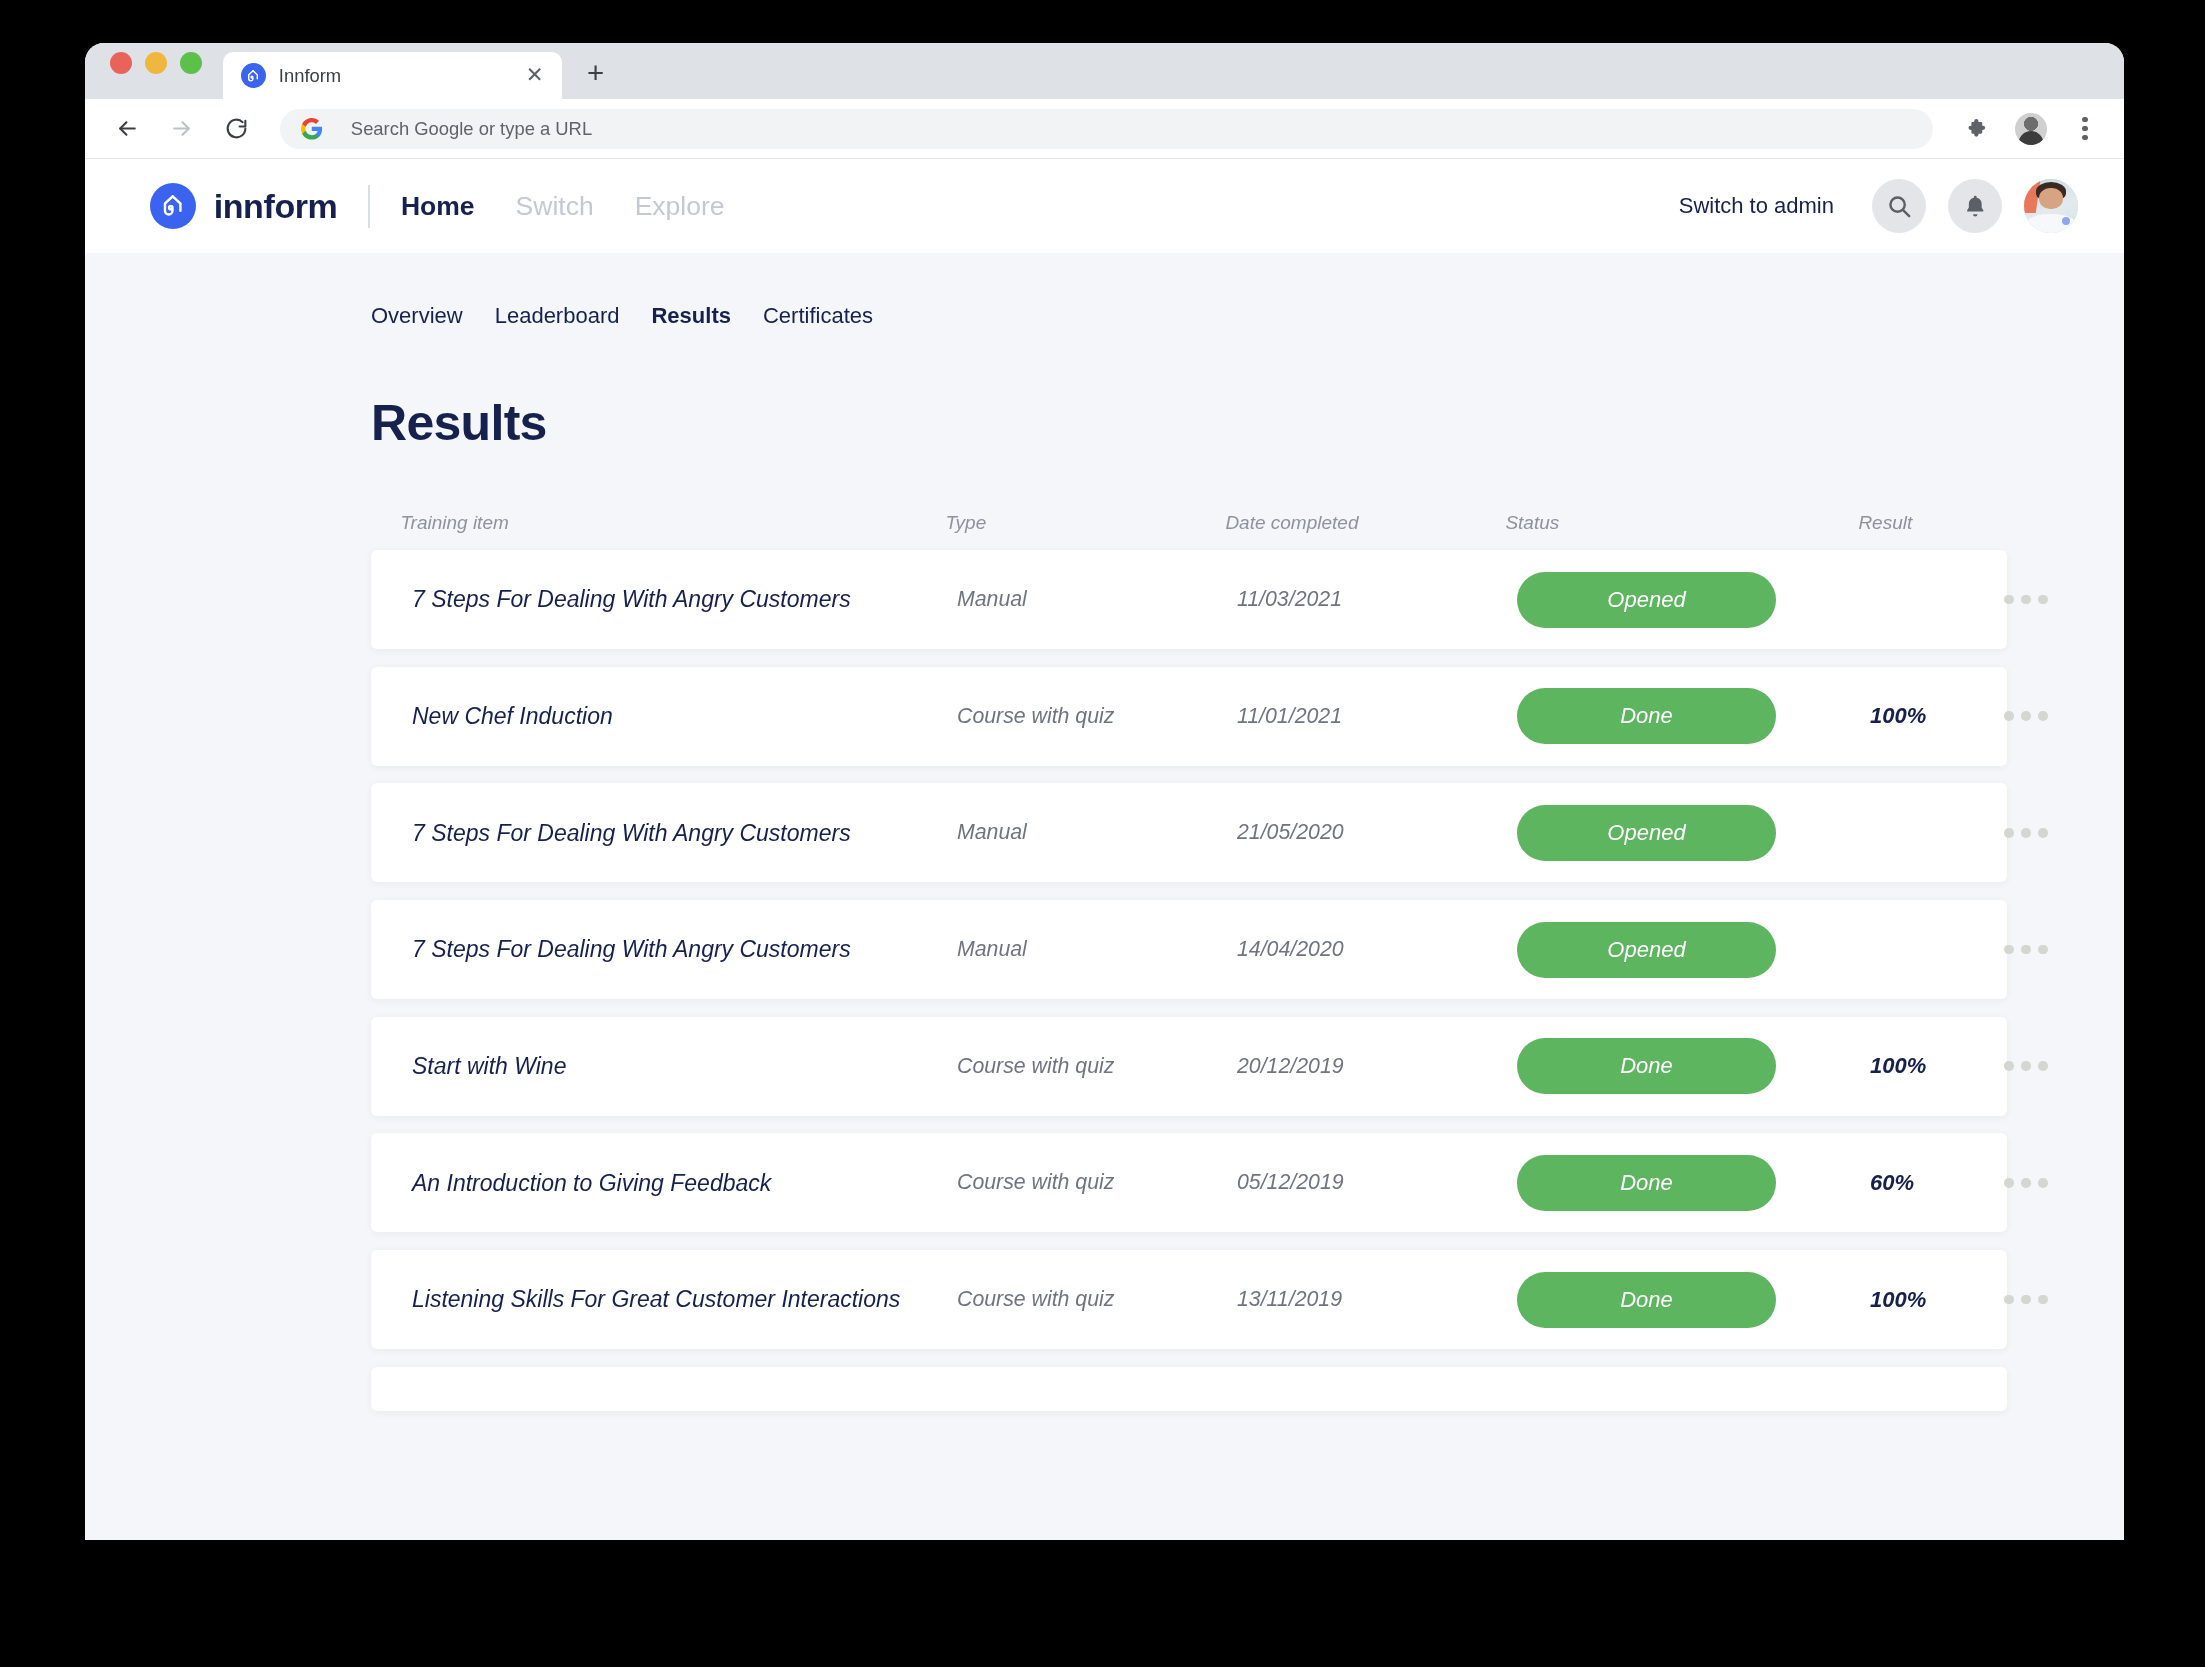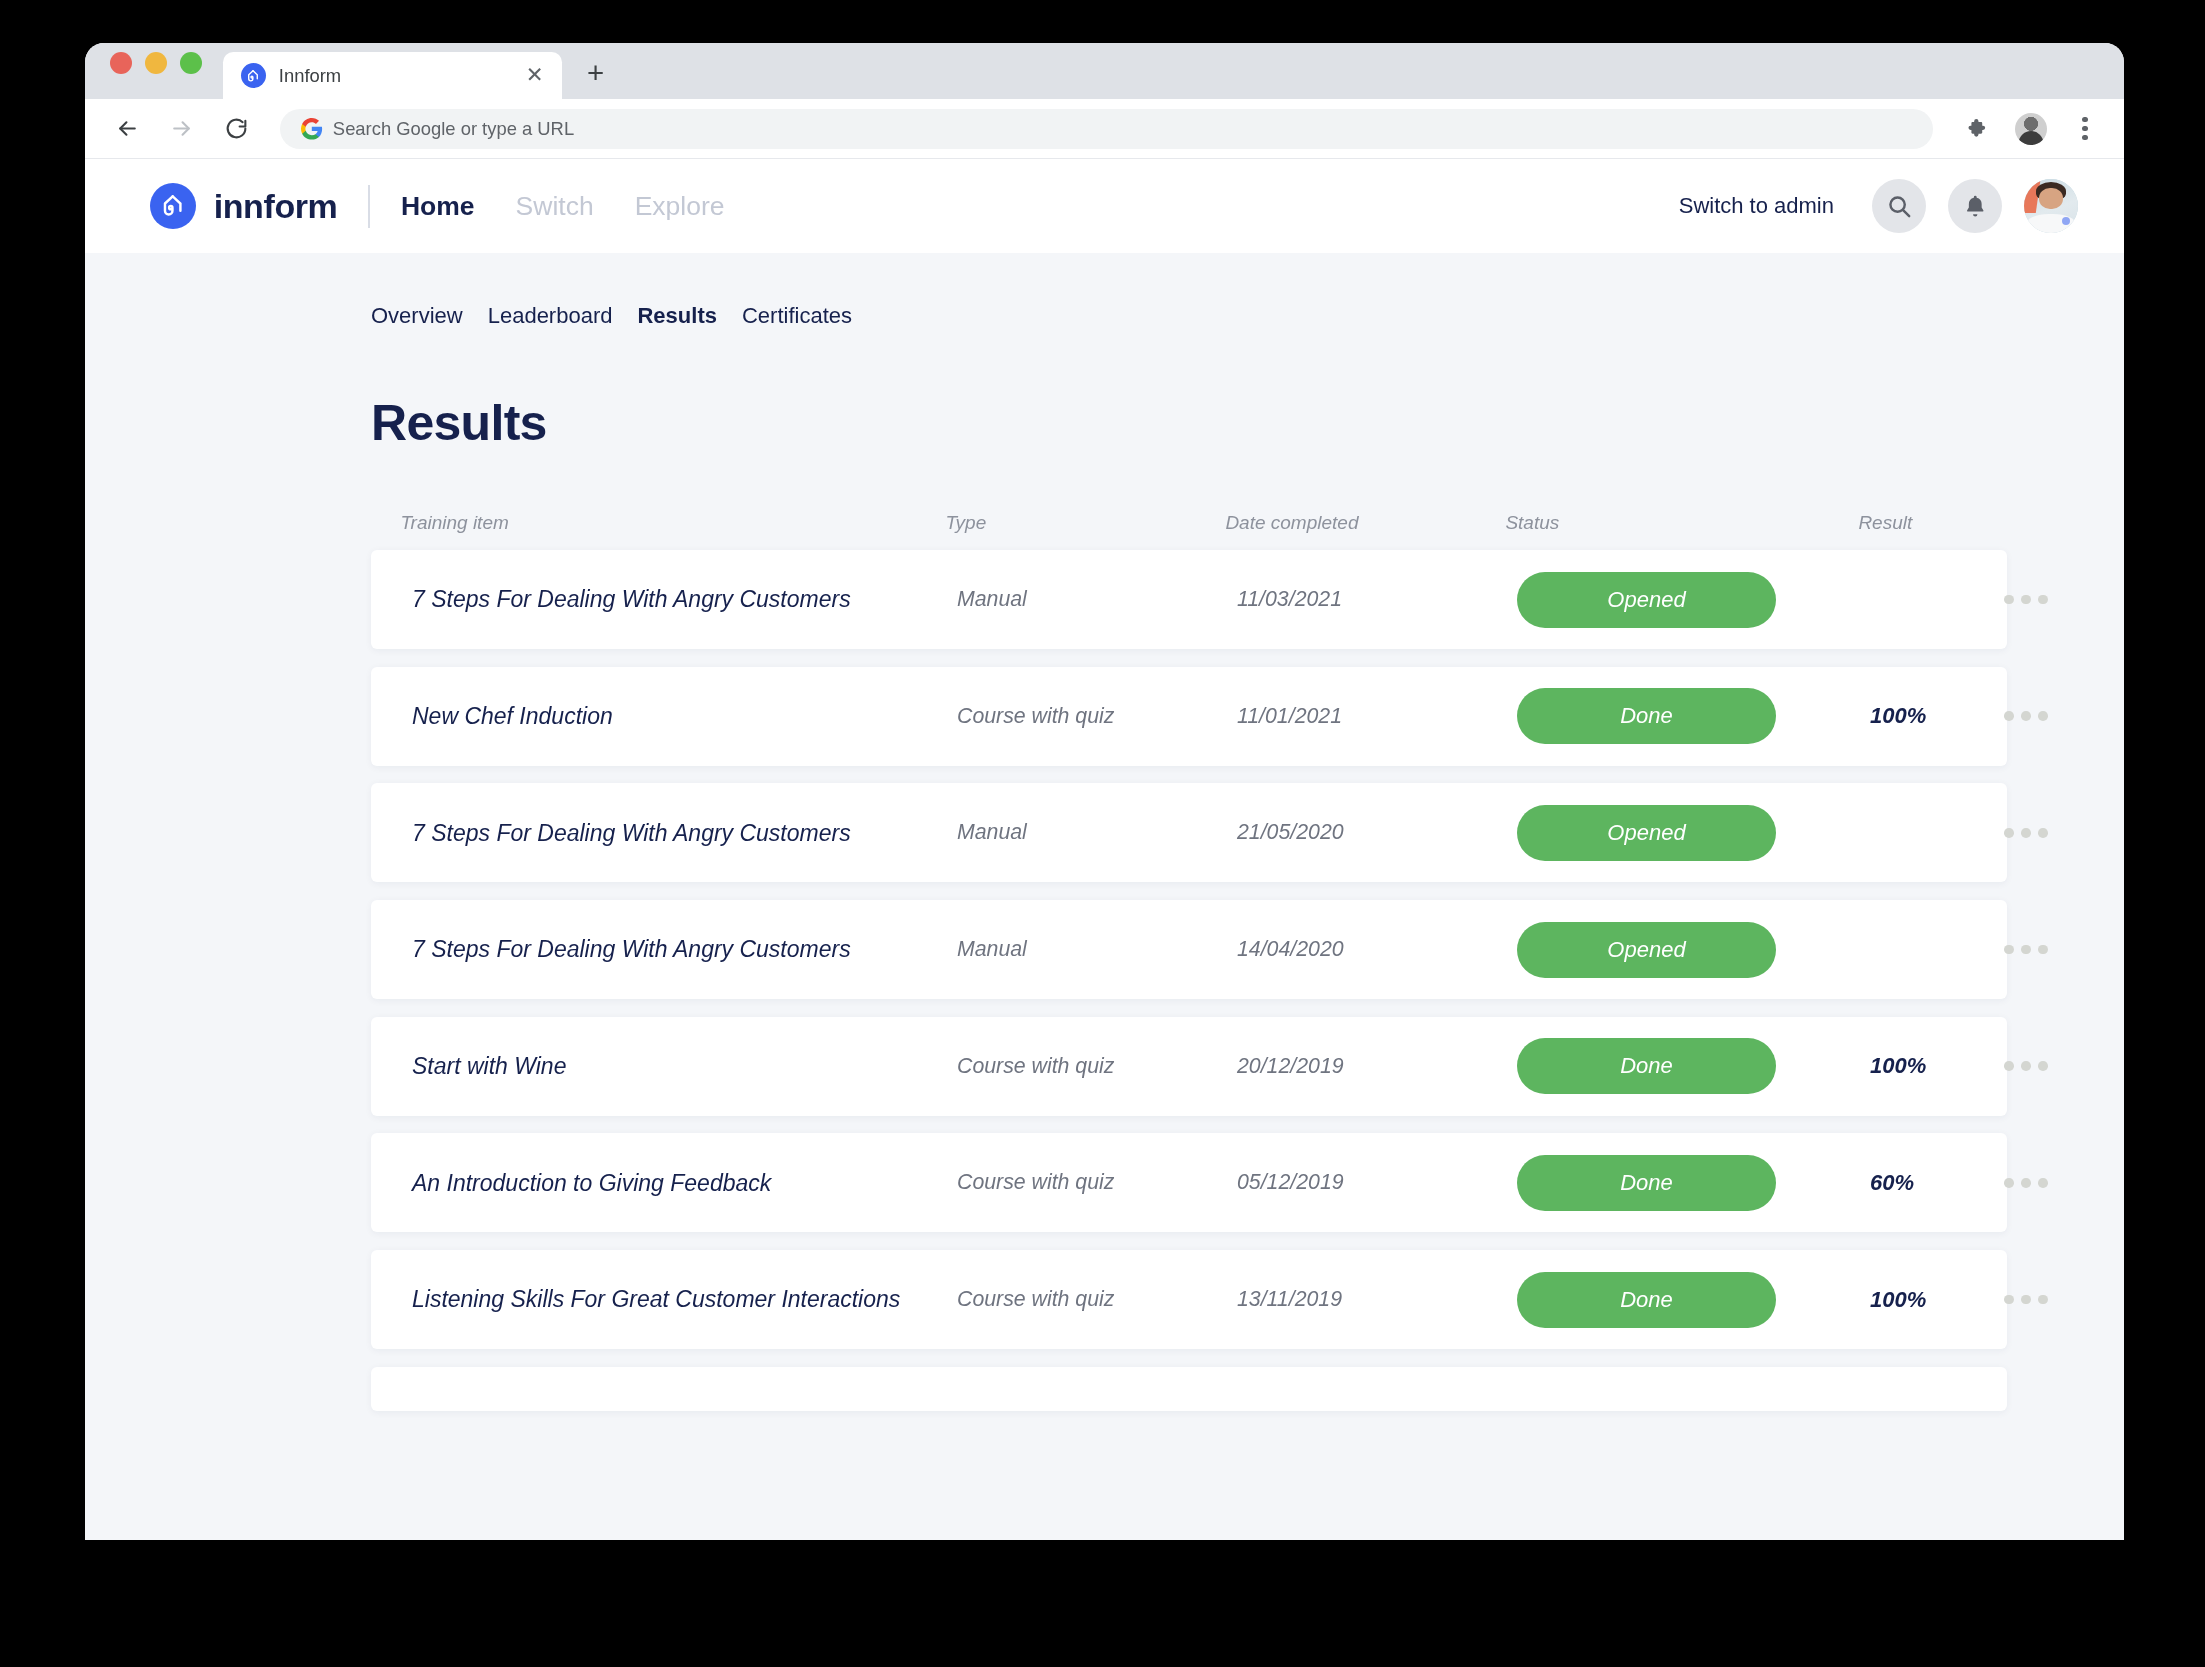--- a/index.html
+++ b/index.html
@@ -74,21 +74,21 @@
   .nav-btn {
     width: 34px; height: 34px; flex: none;
     display: flex; align-items: center; justify-content: center;
     color: #3c4043;
   }
   .nav-btn svg { width: 25px; height: 25px; display: block; }
   .nav-btn.disabled { color: #bdc1c6; }
   #omnibox {
     flex: 1; height: 40px;
     background: #f1f3f4; border-radius: 20px;
-    display: flex; align-items: center; gap: 9px;
+    display: flex; align-items: center; gap: 27px;
     padding: 0 20.6px; margin-left: 5.9px; margin-right: 7.4px;
   }
   #google-g { width: 23.6px; height: 23.6px; flex: none; }
   #omnibox-text { font-size: 18.4px; color: #5f6368; white-space: nowrap; }
   .tb-icon { width: 34px; height: 34px; flex: none; display: flex; align-items: center; justify-content: center; color: #5f6368; }
   .tb-icon svg { width: 23.6px; height: 23.6px; display: block; }
   #chrome-profile {
     width: 32px; height: 32px; border-radius: 50%; flex: none;
     background: radial-gradient(circle at 50% 34%, #6d6d6d 0 26%, #cfcfcf 27% 100%);
     position: relative; overflow: hidden;
@@ -134,21 +134,21 @@
   }
   .av-sky { position: absolute; inset: 0; background: linear-gradient(160deg,#c9dae2 0%,#e2eaee 55%,#d8e2e8 100%); }
   .av-stripe { position: absolute; left: 0; top: 4%; width: 26%; height: 60%; background: #e96b4a; transform: skewX(-8deg); opacity: .9; }
   .av-hair { position: absolute; left: 22%; top: 6%; width: 56%; height: 34%; border-radius: 50% 50% 42% 42%; background: #3a2a22; }
   .av-face { position: absolute; left: 28%; top: 16%; width: 44%; height: 40%; border-radius: 46%; background: #d7a482; }
   .av-shirt { position: absolute; left: 4%; bottom: -6%; width: 92%; height: 42%; border-radius: 46% 46% 0 0; background: #f7f8f9; }
   .av-logo { position: absolute; right: 14%; bottom: 14%; width: 16%; height: 16%; border-radius: 50%; background: #3a63f0; opacity: .55; }
 
   
   #sub-nav {
-    display: flex; align-items: center; gap: 25px;
+    display: flex; align-items: center; gap: 32px;
     padding: 50px 0 0 286px;
   }
   .subnav-link { font-size: 22px; color: #16214d; }
   .subnav-link.active { font-weight: 700; }
 
   
   #page-body { padding: 0 0 0 286px; }
   #page-title { font-size: 50px; font-weight: 800; color: #16214d; margin-top: 65px; letter-spacing: -0.7px; }
 
   

